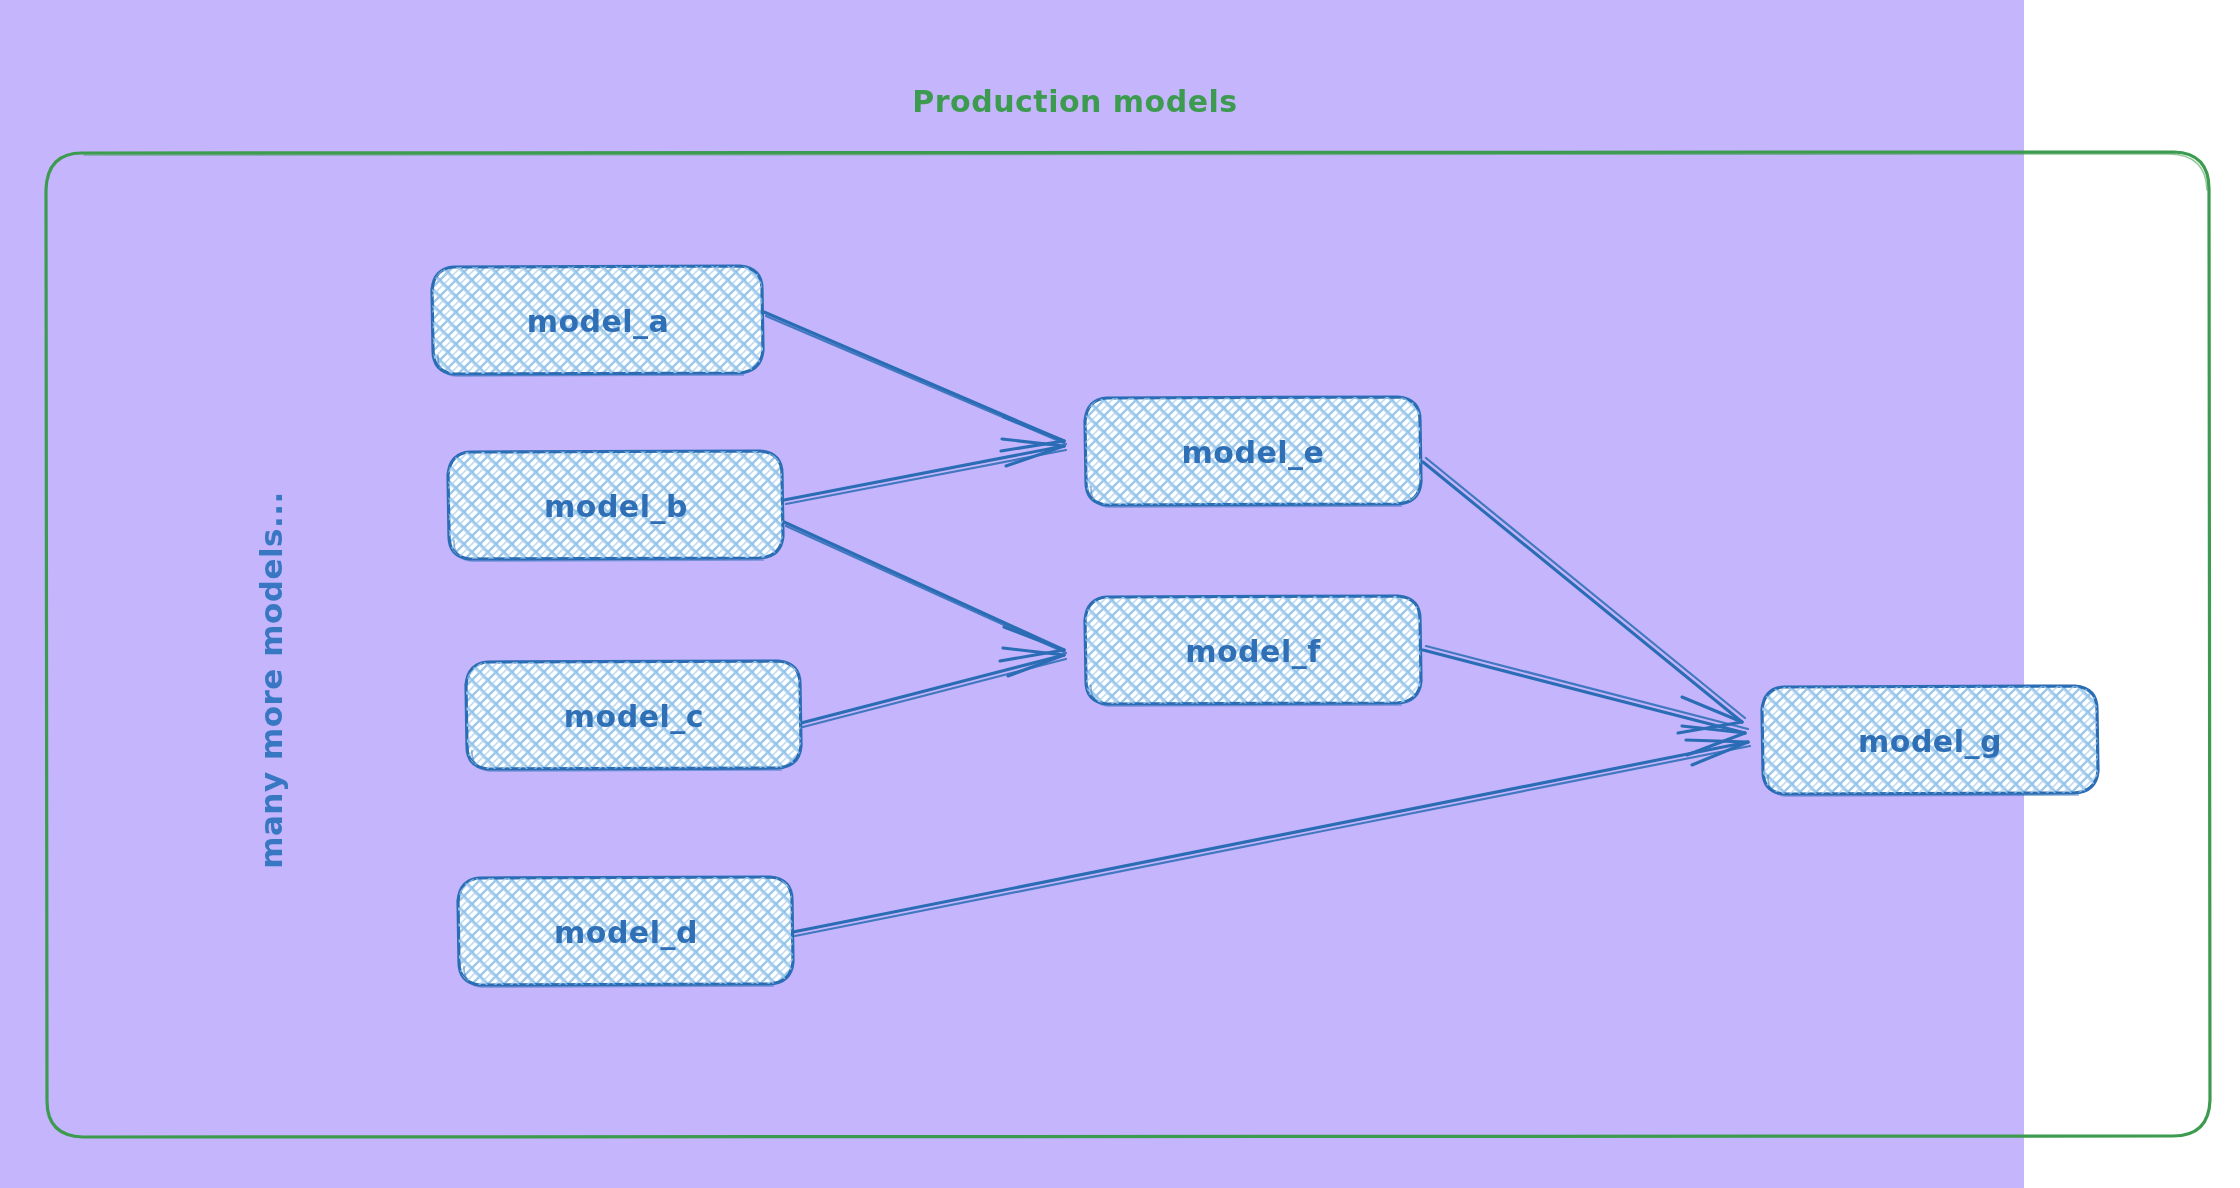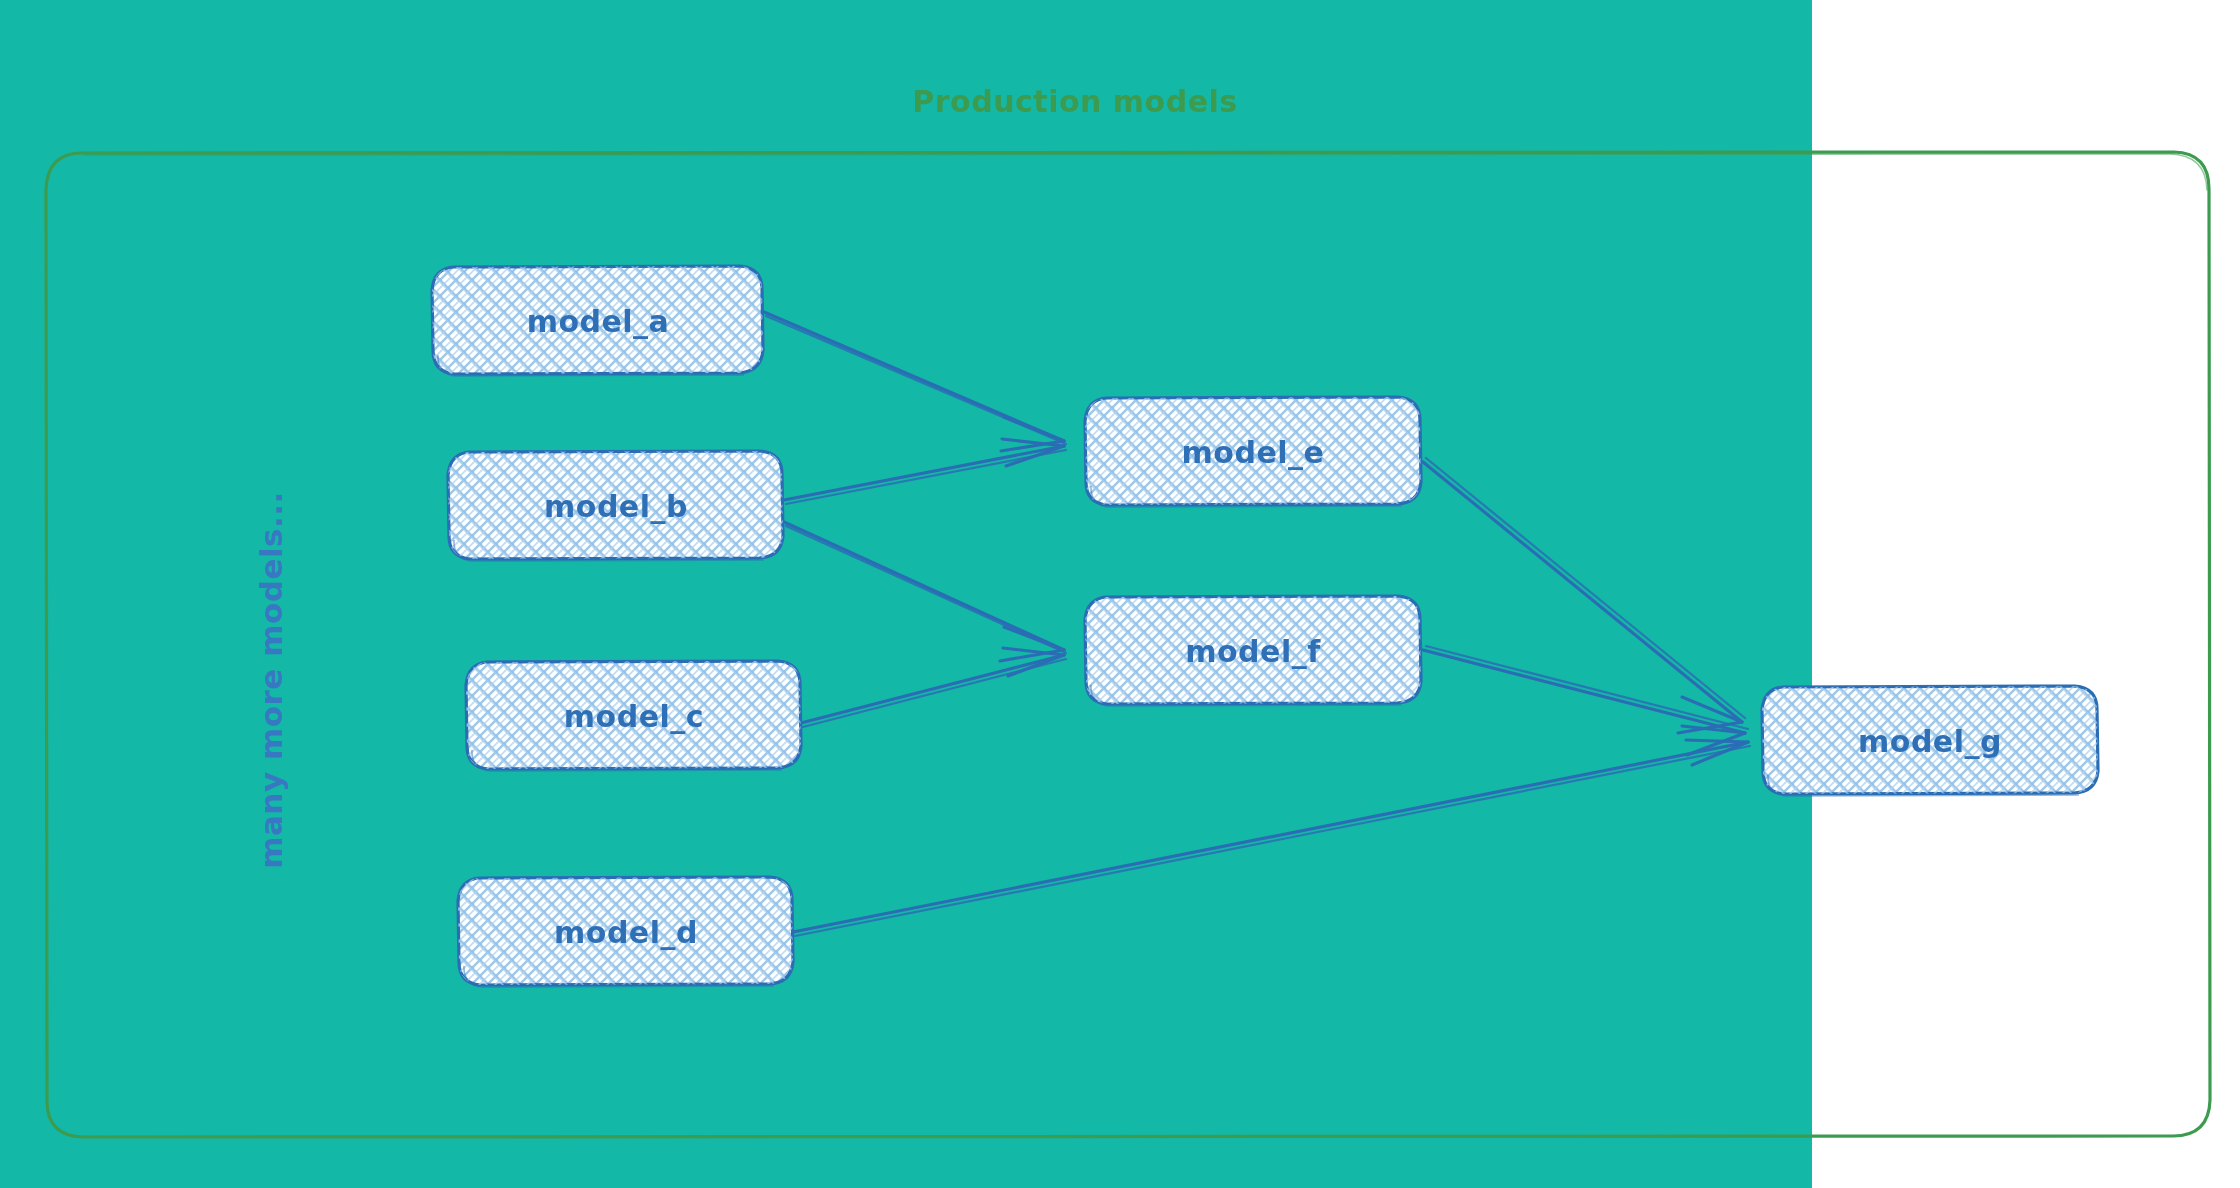--- a/index.html
+++ b/index.html
@@ -9,23 +9,23 @@
     background: #ffffff;
   }
   body {
     width: 2240px;
     height: 1188px;
     overflow: hidden;
     font-family: "DejaVu Sans", sans-serif;
   }
   #canvas {
     position: relative;
-    width: 1812px;
+    width: 2024px;
     height: 1188px;
-    background: #14b8a6;
+    background: #c4b5fd;
   }
   #diagram-svg {
     position: absolute;
     left: 0;
     top: 0;
     width: 2240px;
     height: 1188px;
   }
   .hand-text {
     font-family: "DejaVu Sans", sans-serif;

